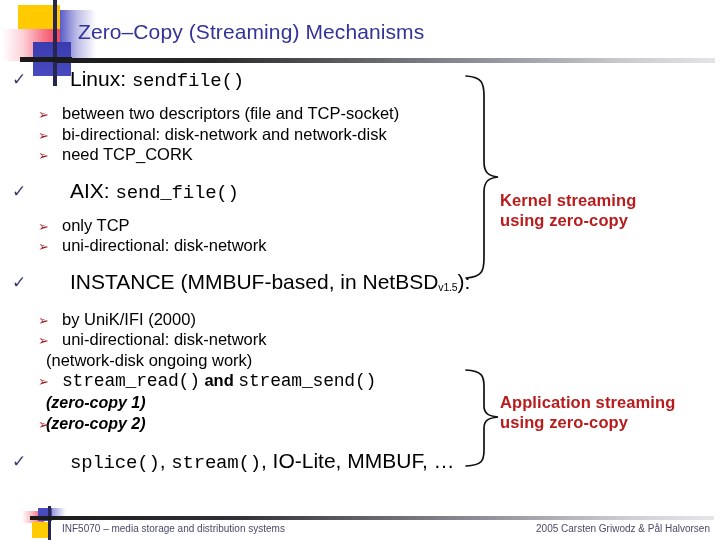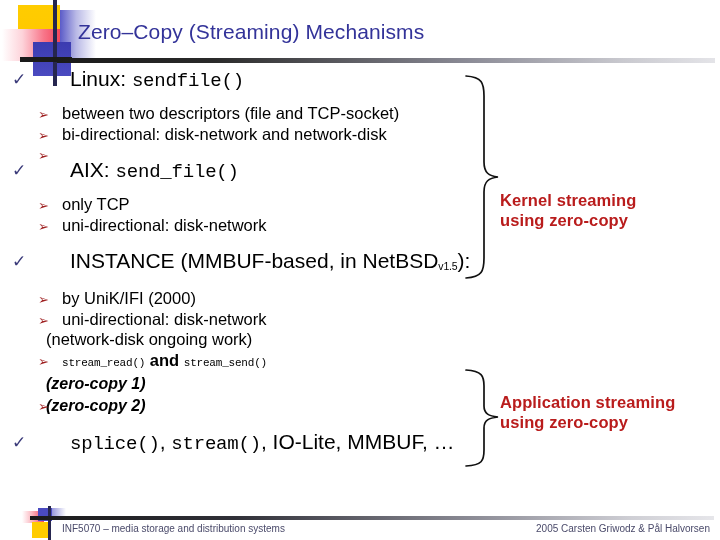--- a/index.html
+++ b/index.html
@@ -51,21 +51,21 @@
 
   .lvl1{position:relative;padding-left:34px;margin:0;}
   .lvl1 .chk{
     position:absolute;left:12px;top:2px;width:18px;
     color:#3b3b7a;font-size:17px;line-height:24px;
   }
   .lvl1 .t{
     font-size:21px;line-height:25px;color:#000;margin-left:36px;
   }
   .mono{font-family:"Liberation Mono","DejaVu Sans Mono",monospace;font-size:19px;letter-spacing:-.2px;}
-  .mono-s{font-family:"Liberation Mono","DejaVu Sans Mono",monospace;font-size:11px;letter-spacing:-.2px;}
+  .mono-s{font-family:"Liberation Mono","DejaVu Sans Mono",monospace;font-size:18px;letter-spacing:-.2px;}
 
   .lvl2{position:relative;padding-left:62px;margin:0;}
   .lvl2 .arw{
     position:absolute;left:38px;top:1px;width:16px;
     color:#9e1f20;font-size:13px;line-height:21px;
   }
   .lvl2 .t{font-size:16.5px;line-height:20.5px;color:#000;}
   .cont{padding-left:46px;font-size:16.5px;line-height:20.5px;color:#000;}
   .zc{font-style:italic;font-weight:bold;font-size:16px;text-align:right;}
   .sub{font-size:10.5px;vertical-align:-2px;letter-spacing:-.2px;}
@@ -131,20 +131,21 @@
     <div class="lvl2">
       <span class="arw">➢</span>
       <span class="t">between two descriptors (file and TCP-socket)</span>
     </div>
     <div class="lvl2">
       <span class="arw">➢</span>
       <span class="t">bi-directional: disk-network and network-disk</span>
     </div>
     <div class="lvl2">
       <span class="arw">➢</span>
+      <span class="t">need TCP_CORK</span>
     </div>
 
     <div class="sp-b"></div>
 
     <div class="lvl1">
       <span class="chk">✓</span>
       <span class="t"><span>AIX: </span><span class="mono">send_file()</span></span>
     </div>
     <div class="sp-a"></div>
     <div class="lvl2">

